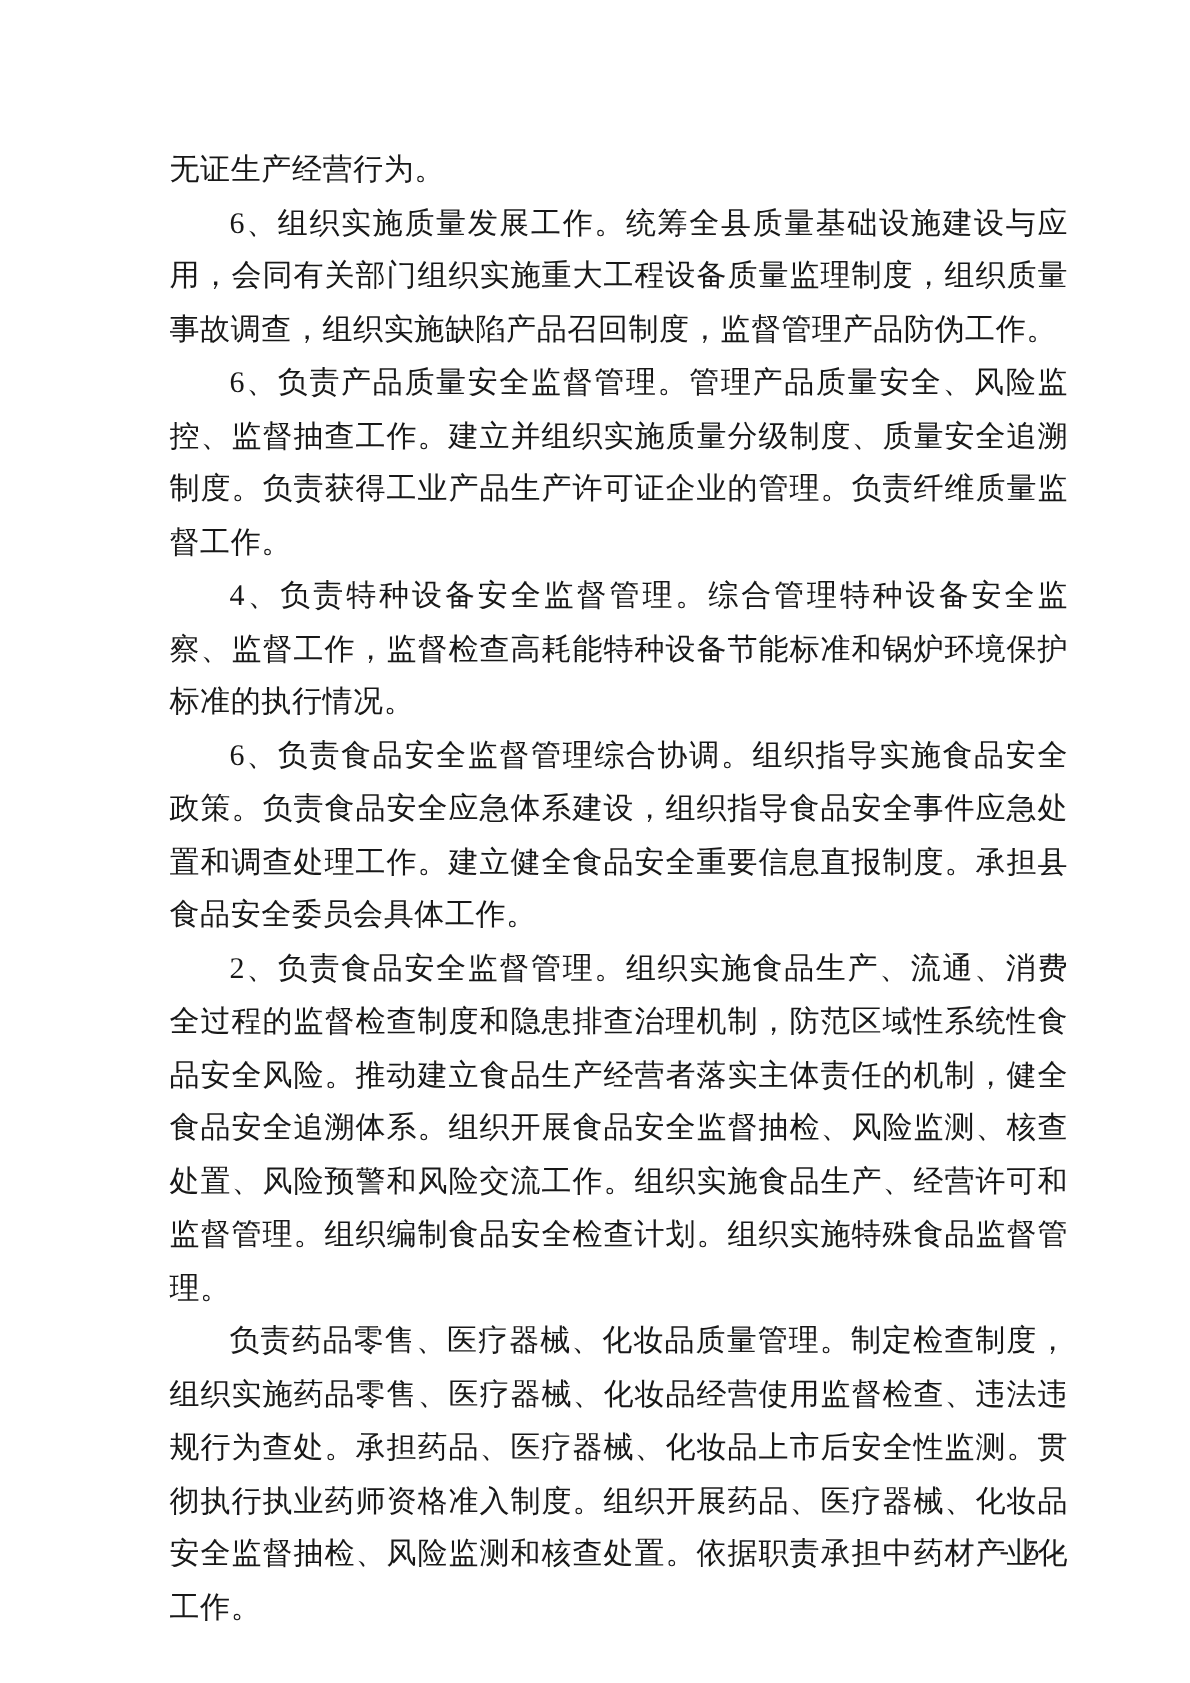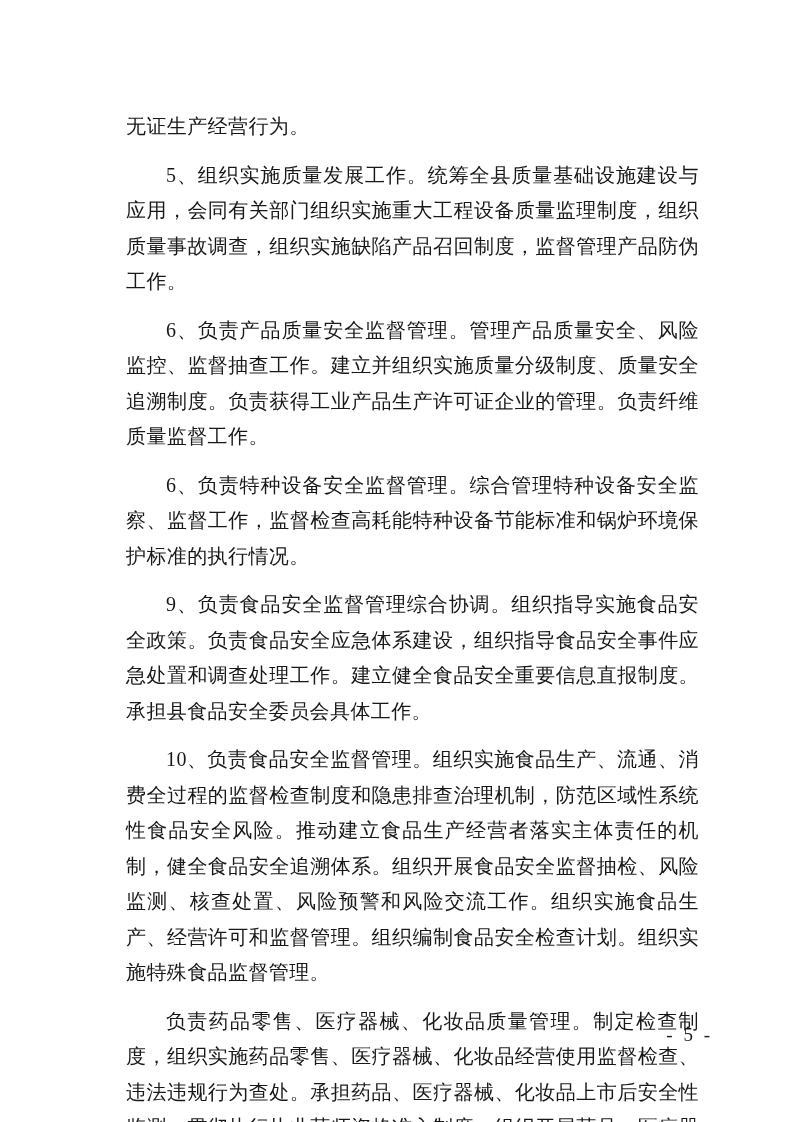--- a/index.html
+++ b/index.html
@@ -26,21 +26,21 @@
     top: 96px;
     width: 599px;
     color: #181818;
     font-size: 20px;
     line-height: 35.5px;
     text-align: justify;
     text-justify: inter-ideograph;
     letter-spacing: 0.4px;
   }
   .text-block p {
-    margin: 13px;
+    margin: 0;
     padding: 0;
   }
   .text-block p.indent {
     text-indent: 2em;
   }
   .page-number {
     position: absolute;
     top: 1021px;
     right: 80px;
     color: #1c1c1c;
@@ -49,22 +49,22 @@
     letter-spacing: 3px;
     white-space: pre;
   }
 </style>
 </head>
 <body>
 
 <div class="page">
   <div class="text-block">
     <p>无证生产经营行为。</p>
-    <p class="indent">5、组织实施质量发展工作。统筹全县质量基础设施建设与应用，会同有关部门组织实施重大工程设备质量监理制度，组织质量事故调查，组织实施缺陷产品召回制度，监督管理产品防伪工作。</p>
+    <p class="indent">6、组织实施质量发展工作。统筹全县质量基础设施建设与应用，会同有关部门组织实施重大工程设备质量监理制度，组织质量事故调查，组织实施缺陷产品召回制度，监督管理产品防伪工作。</p>
     <p class="indent">6、负责产品质量安全监督管理。管理产品质量安全、风险监控、监督抽查工作。建立并组织实施质量分级制度、质量安全追溯制度。负责获得工业产品生产许可证企业的管理。负责纤维质量监督工作。</p>
-    <p class="indent">6、负责特种设备安全监督管理。综合管理特种设备安全监察、监督工作，监督检查高耗能特种设备节能标准和锅炉环境保护标准的执行情况。</p>
-    <p class="indent">9、负责食品安全监督管理综合协调。组织指导实施食品安全政策。负责食品安全应急体系建设，组织指导食品安全事件应急处置和调查处理工作。建立健全食品安全重要信息直报制度。承担县食品安全委员会具体工作。</p>
-    <p class="indent">10、负责食品安全监督管理。组织实施食品生产、流通、消费全过程的监督检查制度和隐患排查治理机制，防范区域性系统性食品安全风险。推动建立食品生产经营者落实主体责任的机制，健全食品安全追溯体系。组织开展食品安全监督抽检、风险监测、核查处置、风险预警和风险交流工作。组织实施食品生产、经营许可和监督管理。组织编制食品安全检查计划。组织实施特殊食品监督管理。</p>
+    <p class="indent">4、负责特种设备安全监督管理。综合管理特种设备安全监察、监督工作，监督检查高耗能特种设备节能标准和锅炉环境保护标准的执行情况。</p>
+    <p class="indent">6、负责食品安全监督管理综合协调。组织指导实施食品安全政策。负责食品安全应急体系建设，组织指导食品安全事件应急处置和调查处理工作。建立健全食品安全重要信息直报制度。承担县食品安全委员会具体工作。</p>
+    <p class="indent">2、负责食品安全监督管理。组织实施食品生产、流通、消费全过程的监督检查制度和隐患排查治理机制，防范区域性系统性食品安全风险。推动建立食品生产经营者落实主体责任的机制，健全食品安全追溯体系。组织开展食品安全监督抽检、风险监测、核查处置、风险预警和风险交流工作。组织实施食品生产、经营许可和监督管理。组织编制食品安全检查计划。组织实施特殊食品监督管理。</p>
     <p class="indent">负责药品零售、医疗器械、化妆品质量管理。制定检查制度，组织实施药品零售、医疗器械、化妆品经营使用监督检查、违法违规行为查处。承担药品、医疗器械、化妆品上市后安全性监测。贯彻执行执业药师资格准入制度。组织开展药品、医疗器械、化妆品安全监督抽检、风险监测和核查处置。依据职责承担中药材产业化工作。</p>
   </div>
 
   <div class="page-number">- 5 -</div>
 </div>
 
 </body></html>

